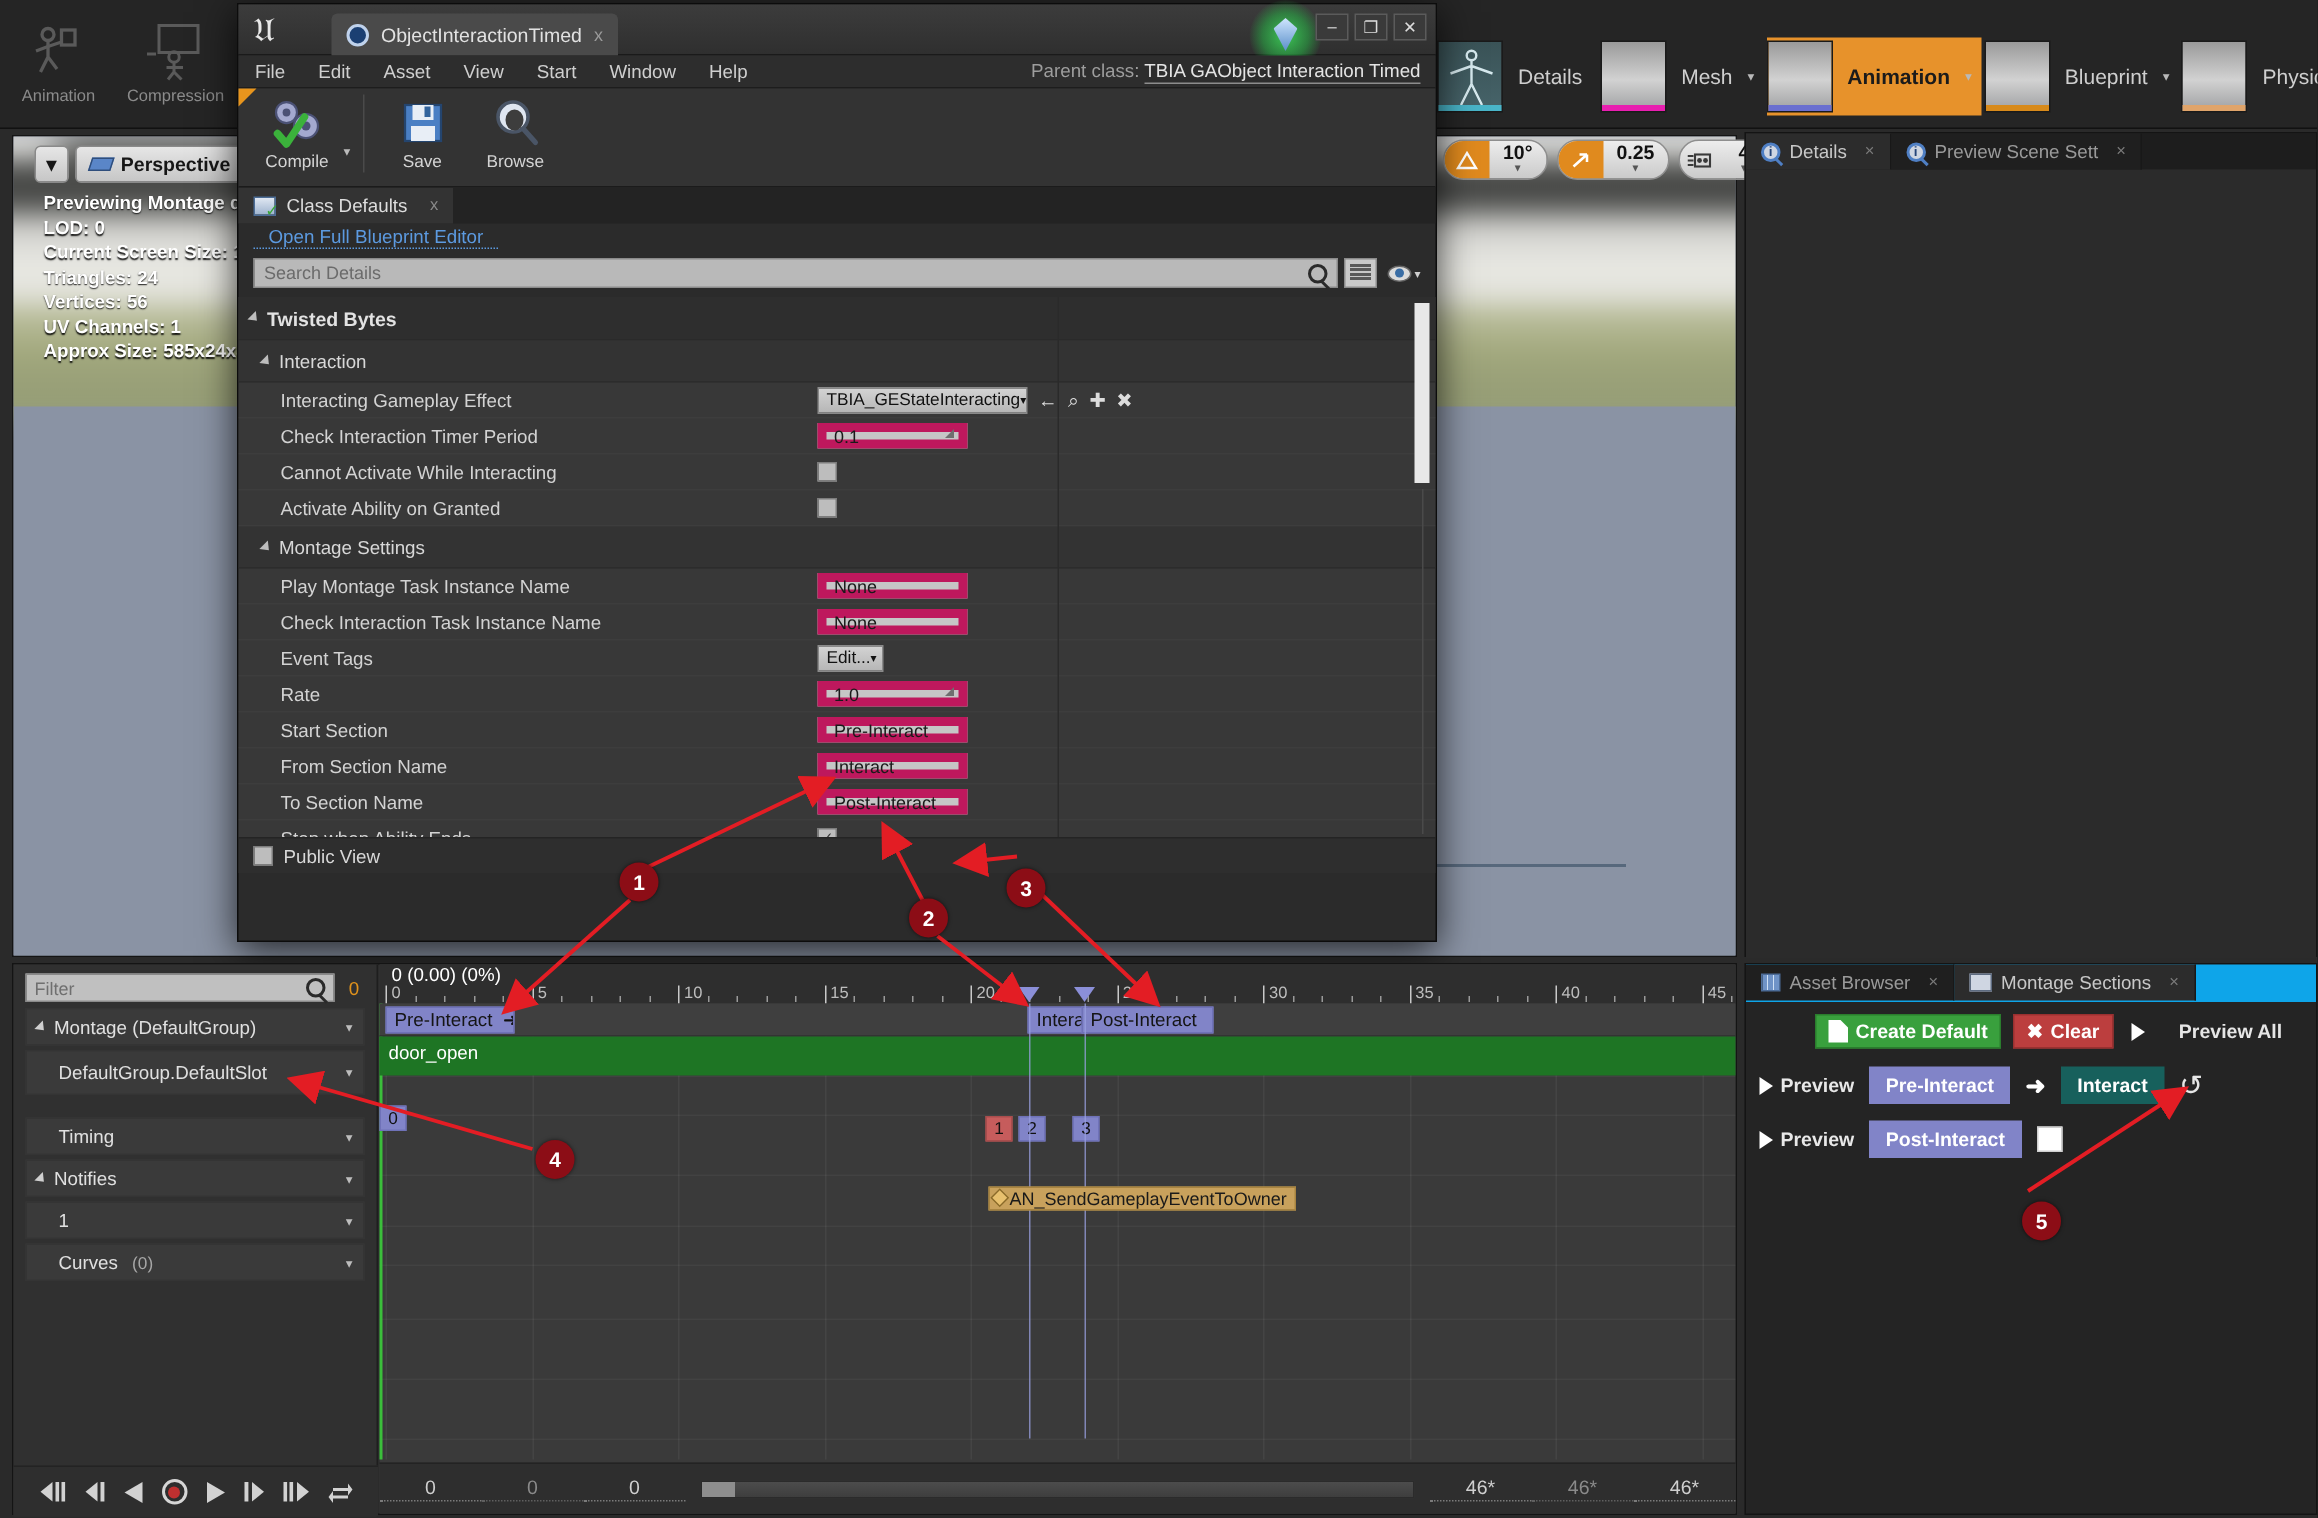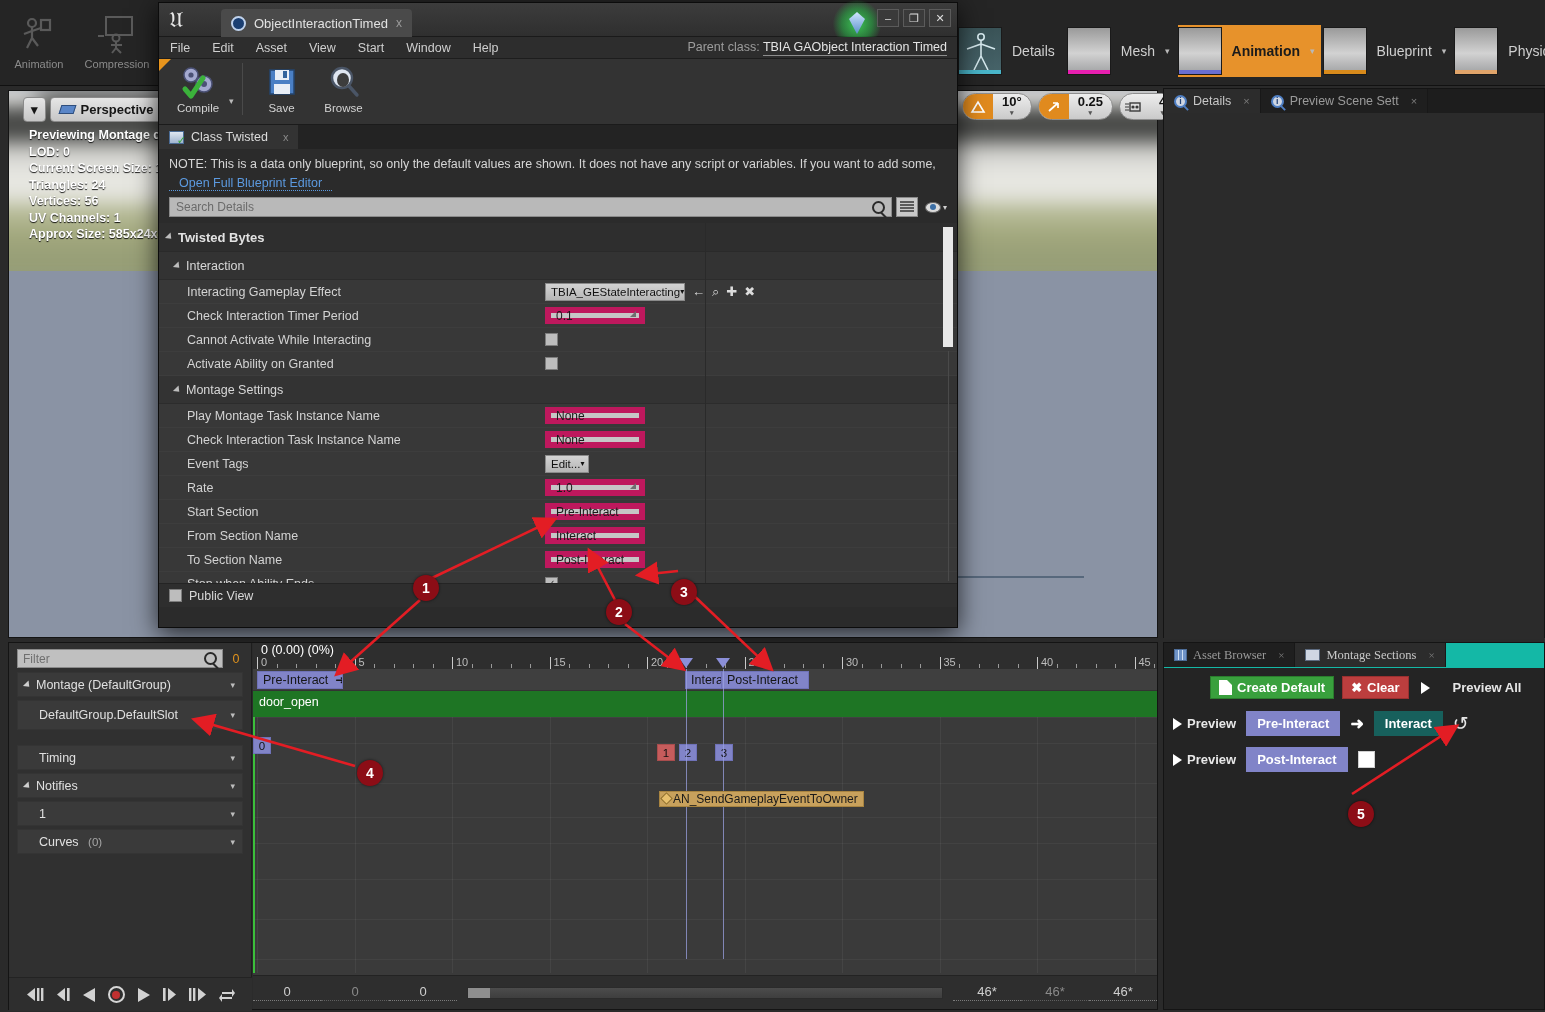--- a/index.html
+++ b/index.html
@@ -231,21 +231,21 @@
   .scroll-h .th { position:absolute; left:0; top:0; bottom:0; width:22px; background:#8e8e8e; }
   .scroll-h .th2 { position:absolute; left:22px; top:0; bottom:0; right:0; background:linear-gradient(#4c4c4c,#3e3e3e); }
 
   .transport { position:absolute; left:0; bottom:0; width:243px; height:34px; background:#2e2e2e; display:flex; align-items:center; justify-content:center; gap:11px; border-top:1px solid #232323;}
   .tp { color:#d2d2d2; font-size:15px; display:flex; align-items:center; }
   .rec { width:17px; height:17px; border-radius:50%; border:2px solid #d6d6d6; display:flex; align-items:center; justify-content:center;}
   .rec i { width:8px; height:8px; border-radius:50%; background:#c03030; display:block;}
 
   
   .ms-panel { position:absolute; left:1163px; top:642px; width:382px; height:368px; background:#242424; border:1px solid #141414; }
-  .ms-tabs { display:flex; height:25px; background:#14b8a6;font-family:Liberation Serif, serif; }
+  .ms-tabs { display:flex; height:25px; background:#0ea5e9; }
   .ms-body { padding:8px 9px; }
   .ms-rowtop { display:flex; gap:8px; margin-bottom:12px;padding-left:37px; }
   .btn-green { background:#39a03d; color:#fff; font-size:13px; font-weight:bold; height:23px; display:flex; align-items:center; gap:5px; padding:0 8px; border:1px solid #2a7d2d;}
   .btn-red { background:#bc3e3e; color:#fff; font-size:13px; font-weight:bold; height:23px; display:flex; align-items:center; gap:5px; padding:0 8px; border:1px solid #9a3030;}
   .btn-plain { color:#e6e6e6; font-size:13px; font-weight:bold; height:23px; display:flex; align-items:center; gap:23px; padding:0 4px; }
   .play-tri { width:0;height:0;border-left:9px solid #fff; border-top:6px solid transparent; border-bottom:6px solid transparent; }
   .pg-doc { width:13px; height:15px; background:#fff; position:relative; }
   .pg-doc::after{content:"";position:absolute;right:0;top:0;border-top:5px solid #39a03d;border-left:5px solid transparent;}
   .ms-row { display:flex; align-items:center; gap:10px; margin-bottom:11px; }
   .ms-prev { color:#e8e8e8; font-size:13px; font-weight:bold; display:flex; align-items:center; gap:5px; }
@@ -495,26 +495,25 @@
             <path d="M22 21 L30 30" stroke="#4a5566" stroke-width="3.4" stroke-linecap="round"></path>
           </svg>
         </div>
         <span>Browse</span>
       </div>
     </div>
 
     <div class="cd-tabrow">
       <div class="cd-tab">
         <span class="cd-ic"></span>
-        <span>Class Twisted</span>
+        <span>Class Defaults</span>
         <span class="x">x</span>
       </div>
     </div>
 
-    <div class="bp-note">NOTE: This is a data only blueprint, so only the default values are shown.  It does not have any script or variables.  If you want to add some,</div>
     <a class="bp-link">Open Full Blueprint Editor</a>
 
     <div class="search-row">
       <div class="search-box">
         <span>Search Details</span>
         <span class="srch-ic"></span>
       </div>
       <div class="grid-btn">
           <span class="g"></span>
         </div>

